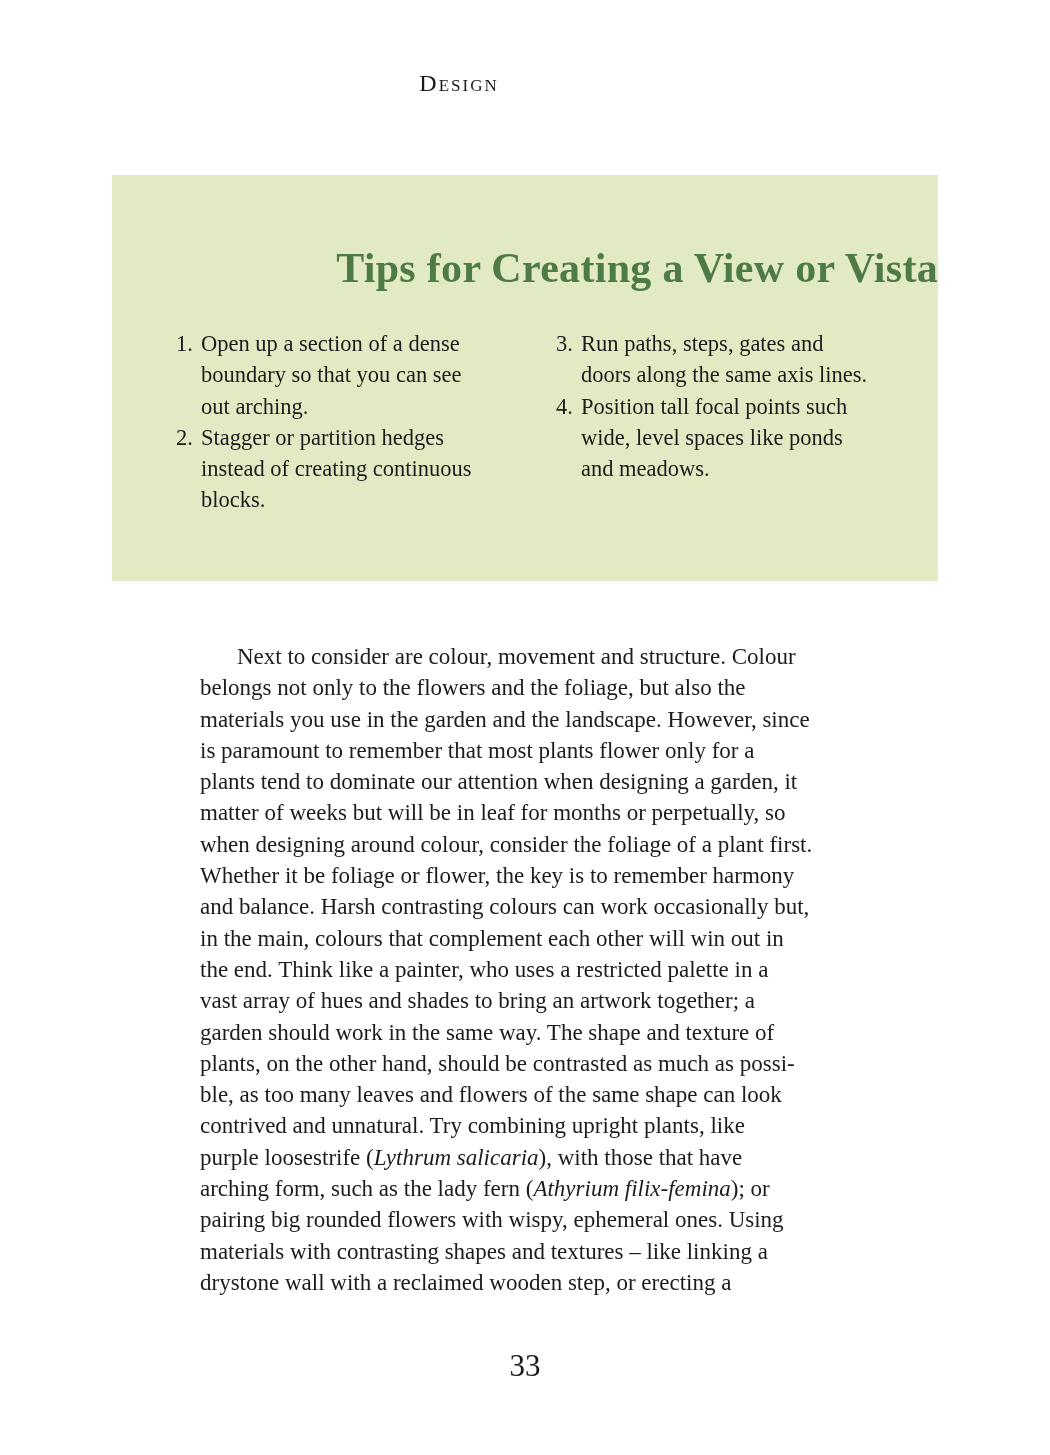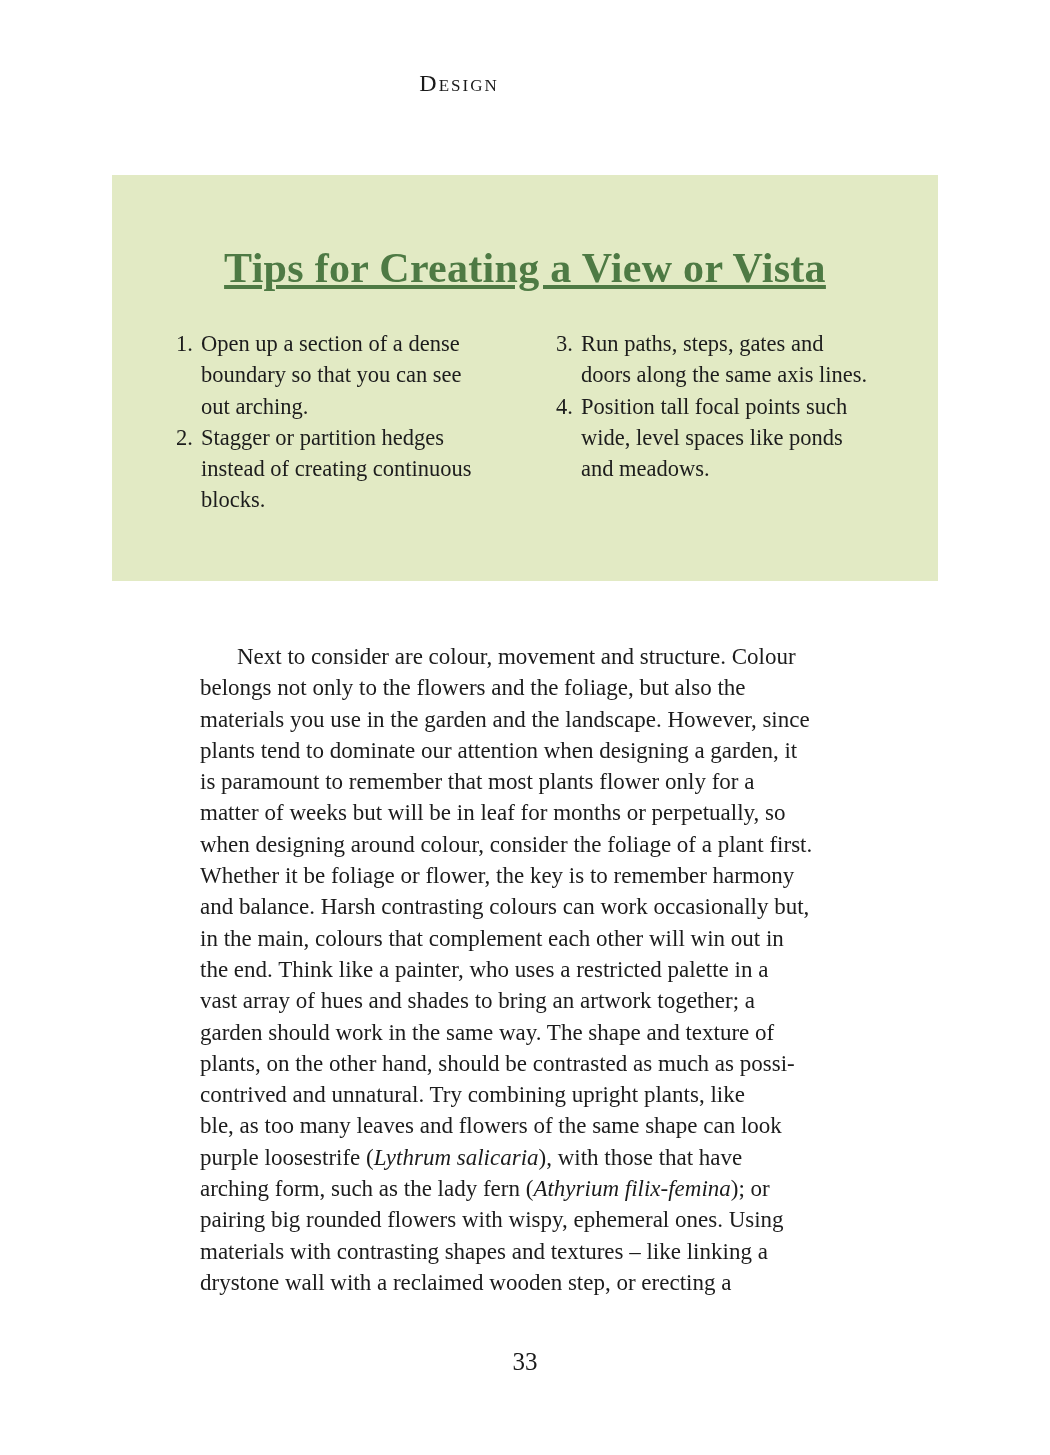--- a/index.html
+++ b/index.html
@@ -33,27 +33,26 @@
       left: 112px;
       width: 826px;
       height: 406px;
       background: #e2eac4;
     }
     .tips-title {
       position: absolute;
       top: 244px;
       left: 112px;
       width: 826px;
-      text-align: center;
+      text-align: right;
       font-family: "Liberation Serif", serif;
       font-weight: bold;
       font-size: 42px;
       color: #4e7a44;
       letter-spacing: 0.3px;
-      text-decoration: underline;
     }
     .tips-col {
       position: absolute;
       top: 328px;
       list-style: none;
       margin: 0;
       padding: 0;
       font-family: "Liberation Serif", serif;
       font-size: 22.5px;
       line-height: 31.3px;
@@ -86,21 +85,21 @@
     }
     .body-text .line.indent { padding-left: 37px; }
     .body-text i { font-style: italic; }
     .page-number {
       position: absolute;
       top: 1348px;
       left: 0;
       width: 1050px;
       text-align: center;
       font-family: "Liberation Serif", serif;
-      font-size: 25px;
+      font-size: 31px;
       color: #1a1a1a;
     }
   </style>
 </head>
 <body>
 
 <div class="running-head">Design</div>
 
 <div class="tips-box"></div>
 
@@ -132,33 +131,33 @@
     <span style="display:block">Position tall focal points such</span>
     <span style="display:block">wide, level spaces like ponds</span>
     <span style="display:block">and meadows.</span>
   </li>
 </ol>
 
 <div class="body-text">
   <span class="line indent">Next to consider are colour, movement and structure. Colour</span>
   <span class="line">belongs not only to the flowers and the foliage, but also the</span>
   <span class="line">materials you use in the garden and the landscape. However, since</span>
+  <span class="line">is paramount to remember that most plants flower only for a</span>
   <span class="line">plants tend to dominate our attention when designing a garden, it</span>
-  <span class="line">is paramount to remember that most plants flower only for a</span>
   <span class="line">matter of weeks but will be in leaf for months or perpetually, so</span>
   <span class="line">when designing around colour, consider the foliage of a plant first.</span>
   <span class="line">Whether it be foliage or flower, the key is to remember harmony</span>
   <span class="line">and balance. Harsh contrasting colours can work occasionally but,</span>
   <span class="line">in the main, colours that complement each other will win out in</span>
   <span class="line">the end. Think like a painter, who uses a restricted palette in a</span>
   <span class="line">vast array of hues and shades to bring an artwork together; a</span>
   <span class="line">garden should work in the same way. The shape and texture of</span>
   <span class="line">plants, on the other hand, should be contrasted as much as possi-</span>
+  <span class="line">ble, as too many leaves and flowers of the same shape can look</span>
   <span class="line">contrived and unnatural. Try combining upright plants, like</span>
-  <span class="line">ble, as too many leaves and flowers of the same shape can look</span>
   <span class="line"><span>purple loosestrife (</span><i>Lythrum salicaria</i><span>), with those that have</span></span>
   <span class="line"><span>arching form, such as the lady fern (</span><i>Athyrium filix-femina</i><span>); or</span></span>
   <span class="line">pairing big rounded flowers with wispy, ephemeral ones. Using</span>
   <span class="line">materials with contrasting shapes and textures – like linking a</span>
   <span class="line">drystone wall with a reclaimed wooden step, or erecting a</span>
 </div>
 
 <div class="page-number">33</div>
 
 </body></html>

